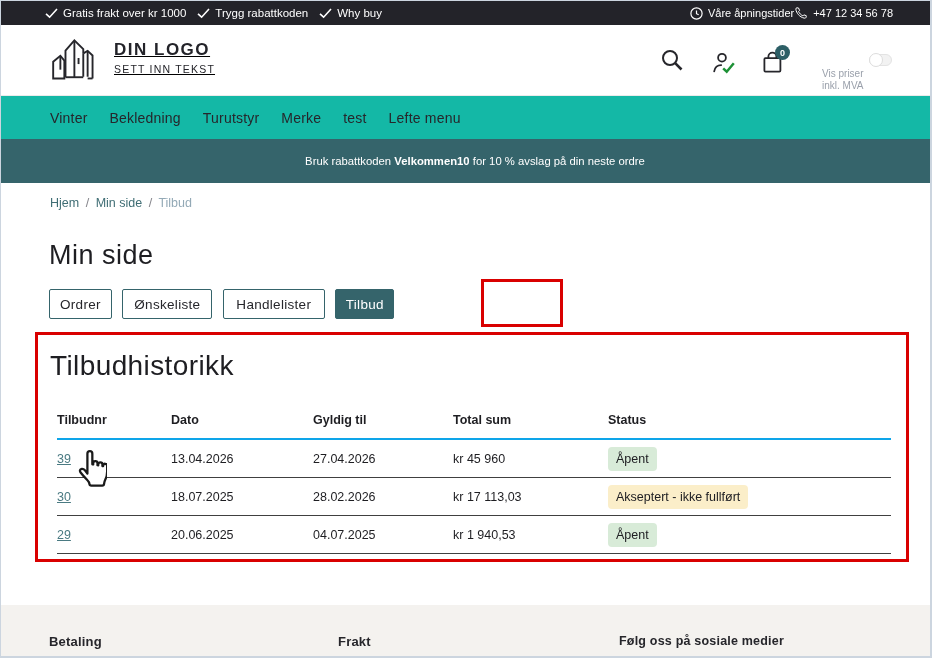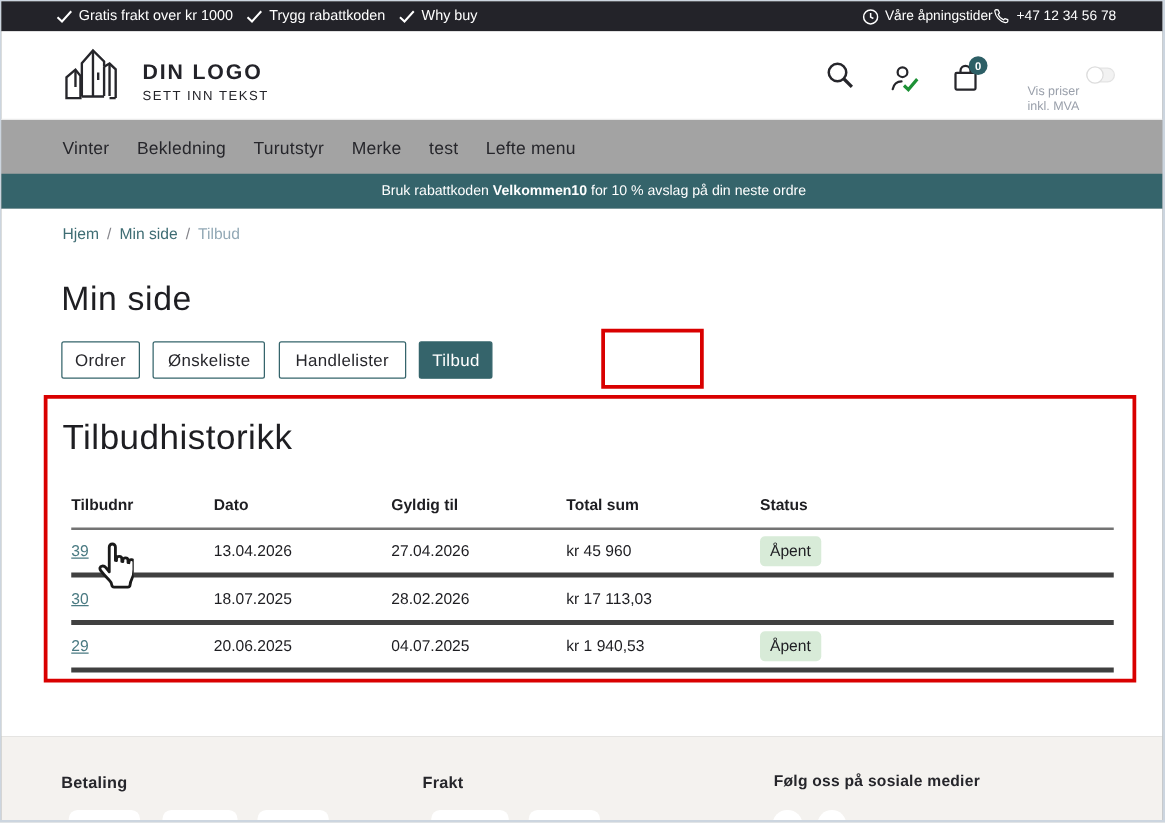--- a/index.html
+++ b/index.html
@@ -1,41 +1,41 @@
 <!DOCTYPE html>
 <html><head>
 <meta charset="utf-8">
 <style>
   * { box-sizing: border-box; margin: 0; padding: 0; }
   html,body { background:#fff; }
   .viewport {
     position: relative;
     width: 932px; height: 658px;
-    background: #a3a3a3;
+    background: #14b8a6;
     font-family: "Liberation Sans", sans-serif;
     overflow: hidden;
     border: solid #ccd5df;
     border-width: 1px 2px 2px 1px;
   }
 
   
   .topbar {
     height: 24px; background: #232329; color: #fff;
     display: flex; align-items: center;
     font-size: 11.5px;
     padding: 0 37px 0 44px;
   }
   .topbar-left { display: flex; gap: 11px; align-items: center; }
   .topbar-item { display: flex; align-items: center; gap: 5px; white-space: nowrap; }
   .topbar-right { margin-left: auto; display: flex; align-items: center; font-size: 11px; }
   .topbar svg { display: block; }
 
   
   .header { height: 71px; border-bottom: 1px solid #ebebeb; position: relative; background: #fff; }
-  .logo { position: absolute; left: 43px; top: 5px; display: flex; align-items: flex-end; }
+  .logo { position: absolute; left: 43px; top: 5px; display: flex; align-items: flex-start; text-decoration: underline; }
   .logo-icon { width: 53px; height: 53px; }
   .logo-text { margin-left: 17px; margin-top: 10px; }
   .logo-title { font-size: 17px; font-weight: 700; letter-spacing: 1.5px; color: #232329; }
   .logo-sub { font-size: 10.5px; font-weight: 400; letter-spacing: 1.2px; color: #232329; margin-top: 3px; }
   .hdr-ico { position: absolute; cursor: pointer; }
   .hdr-search { left: 659px; top: 23px; }
   .hdr-user { left: 710px; top: 26px; }
   .hdr-cart { left: 761px; top: 25px; }
   .cart-badge {
     position: absolute; left: 13px; top: -5px;
@@ -57,21 +57,21 @@
     width: 14px; height: 14px; border-radius: 50%;
     background: #fff; border: 1px solid #ddd;
   }
 
   
   .nav { height: 43px; display: flex; align-items: center; padding-left: 49px; gap: 22px; }
   .nav-item { font-size: 14px; font-weight: 500; color: #26262b; letter-spacing: .2px; cursor: pointer; white-space: nowrap; }
 
   
   .banner {
-    height: 28px; background: #35646b; color: #fff;
+    height: 44px; background: #35646b; color: #fff;
     display: flex; align-items: center; justify-content: center;
     font-size: 11.3px;
     padding-left: 19px;
   }
   .banner b { font-weight: 700; }
 
   
   .content { position: relative; height: 422px; background: #fff; }
   .breadcrumb { position: absolute; left: 49px; top: 13px; font-size: 12.5px; color: #8d8d92; }
   .crumb-link { color: #3f6d74; cursor: pointer; }
@@ -89,22 +89,22 @@
     padding: 0 11px; border: 1px solid #35646b; border-radius: 2px;
     background: #fff; color: #26262b; font-size: 13.5px; font-weight: 500;
     cursor: pointer; white-space: nowrap; letter-spacing: .3px;
   }
   .tab.active { background: #35646b; color: #fff; }
 
   .section-title { position: absolute; left: 49px; top: 167px; font-size: 28px; font-weight: 500; color: #1e1e22; letter-spacing: .4px; }
 
   .offers-table { position: absolute; left: 56px; top: 219px; width: 834px; font-size: 12.5px; color: #1e1e22; }
   .t-row { display: grid; grid-template-columns: 114px 142px 140px 155px auto; align-items: center; }
-  .t-head { height: 38px; font-weight: 700; border-bottom: 2px solid #737373; }
-  .t-body-row { height: 38px; border-bottom: 4px solid #404040; }
+  .t-head { height: 38px; font-weight: 700; border-bottom: 2px solid #0ea5e9; }
+  .t-body-row { height: 38px; border-bottom: 1px solid #404040; }
   .offer-link { color: #4a7a82; text-decoration: underline; cursor: pointer; }
   .badge { display: inline-block; padding: 5px 8px; border-radius: 4px; font-size: 12.5px; color: #202024; }
   .badge.open { background: #d8ebd8; }
   .badge.accepted { background: #fbeec9; }
   .status-cell { justify-self: start; }
 
   
   .annot { position: absolute; border: 3px solid #d90000; pointer-events: none; }
   .annot-tab { left: 480px; top: 96px; width: 82px; height: 48px; }
   .annot-table { left: 34px; top: 149px; width: 874px; height: 230px; }
@@ -279,20 +279,21 @@
             <div>27.04.2026</div>
             <div>kr 45 960</div>
             <div class="status-cell"><span class="badge open">Åpent</span></div>
           </div>
 
           <div class="t-row t-body-row">
             <div><span class="offer-link">30</span></div>
             <div>18.07.2025</div>
             <div>28.02.2026</div>
             <div>kr 17 113,03</div>
+            <div class="status-cell"><span class="badge accepted">Akseptert - ikke fullført</span></div>
           </div>
 
           <div class="t-row t-body-row">
             <div><span class="offer-link">29</span></div>
             <div>20.06.2025</div>
             <div>04.07.2025</div>
             <div>kr 1 940,53</div>
             <div class="status-cell"><span class="badge open">Åpent</span></div>
           </div>
         </div>

